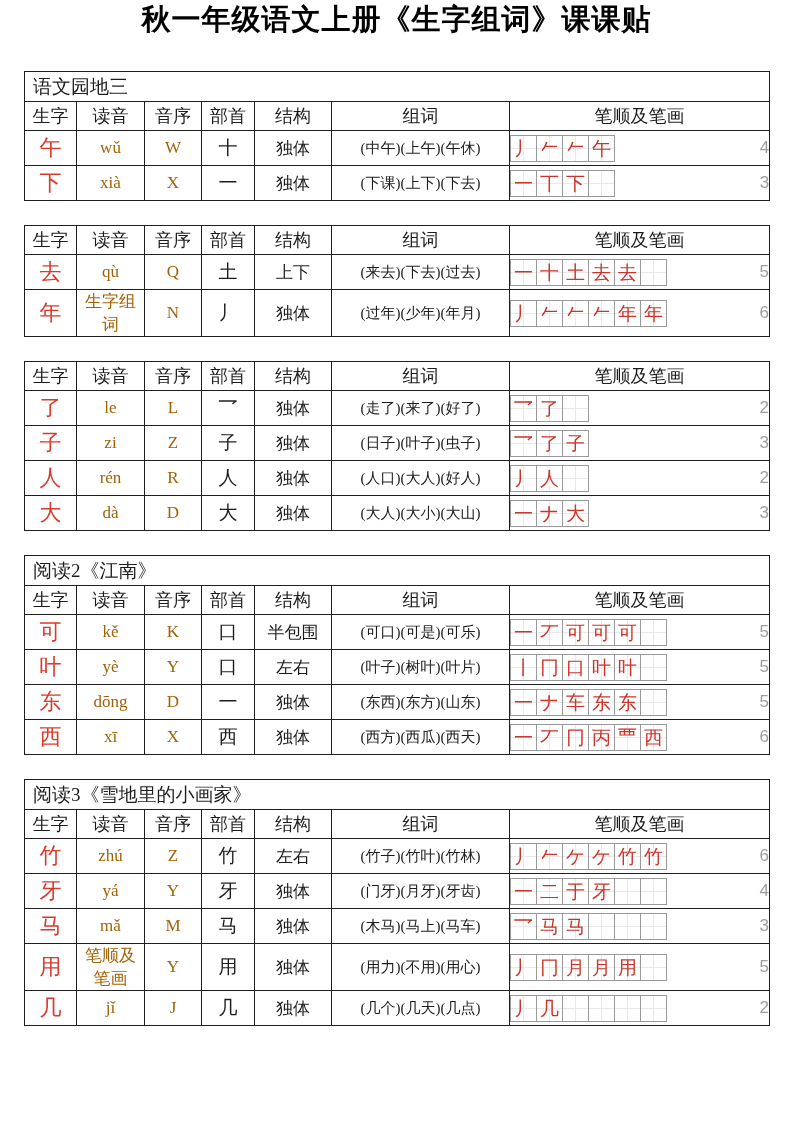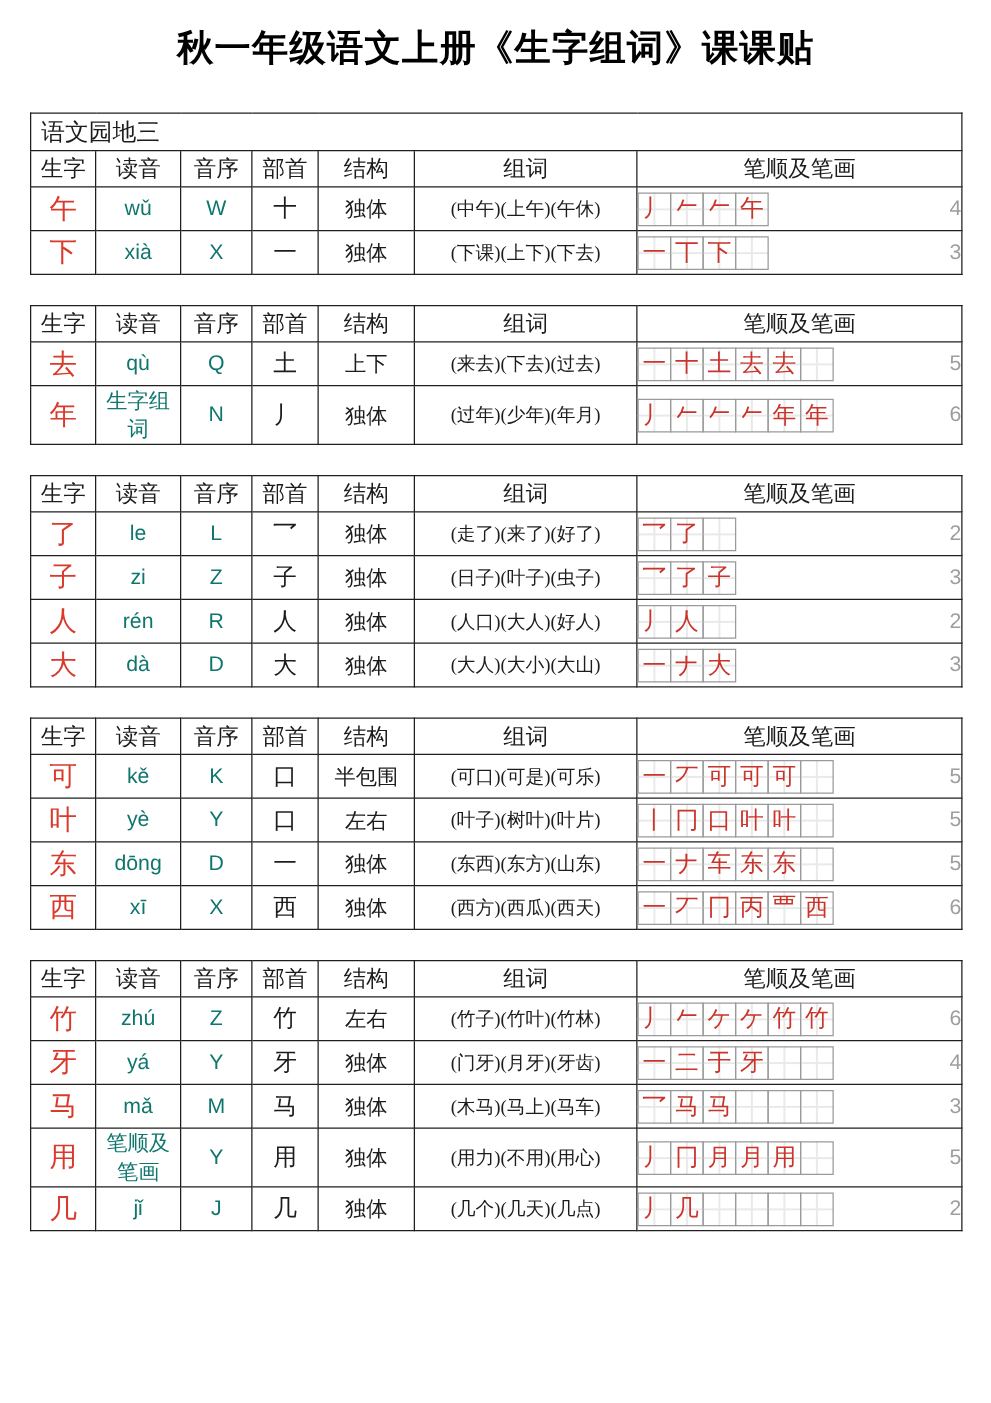--- a/index.html
+++ b/index.html
@@ -6,21 +6,20 @@
   .page{
     position:relative;
     width:793px;height:1122px;
     background:#ffffff;
     font-family:"Liberation Serif", serif;
     color:#1c1c1c;
     overflow:hidden;
   }
   .title{
     margin:0;
-    padding-top:19px;
     text-align:center;
     font-family:"Liberation Sans", sans-serif;
     font-weight:700;
     font-size:29px;
     letter-spacing:1px;
     color:#000;
   }
   .tables{margin:31px 24px 0 24px;}
   table.sheet{
     width:745px;
@@ -45,22 +44,22 @@
   tr.sec td{
     height:29px;
     text-align:left;
     padding-left:8px;
     font-size:19px;
   }
   tr.hdr td{height:28px;font-size:18px;}
   tbody tr{height:35px;}
   td.char{font-size:22px;}
   td.py,td.ini{
-    font-family:Liberation Sans, sans-serif;
-    font-size:17px;color:#0f766e;
+    font-family:Liberation Serif, serif;
+    font-size:17px;color:#a16207;
   }
   td.rad{font-size:19px;}
   td.struct{font-size:17px;}
   td.words{font-size:15px;white-space:nowrap;}
   td.strokes-cell{padding:2px 7px 2px 2px;}
   .stroke-flex{
     display:flex;align-items:center;justify-content:space-between;
   }
   .strip{display:flex;}
   .sbox{
@@ -334,20 +333,23 @@
     <colgroup>
       <col class="c-char">
           <col class="c-py">
           <col class="c-ini">
           <col class="c-rad">
       <col class="c-struct">
           <col class="c-words">
           <col class="c-strokes">
     </colgroup>
     <thead>
+      <tr class="sec">
+        <td colspan="7">阅读2《江南》</td>
+      </tr>
       <tr class="hdr">
             <td>生字</td>
             <td>读音</td>
             <td>音序</td>
             <td>部首</td>
             <td>结构</td>
             <td>组词</td>
             <td>笔顺及笔画</td>
           </tr>
     </thead>
@@ -446,20 +448,23 @@
     <colgroup>
       <col class="c-char">
           <col class="c-py">
           <col class="c-ini">
           <col class="c-rad">
       <col class="c-struct">
           <col class="c-words">
           <col class="c-strokes">
     </colgroup>
     <thead>
+      <tr class="sec">
+        <td colspan="7">阅读3《雪地里的小画家》</td>
+      </tr>
       <tr class="hdr">
             <td>生字</td>
             <td>读音</td>
             <td>音序</td>
             <td>部首</td>
             <td>结构</td>
             <td>组词</td>
             <td>笔顺及笔画</td>
           </tr>
     </thead>

